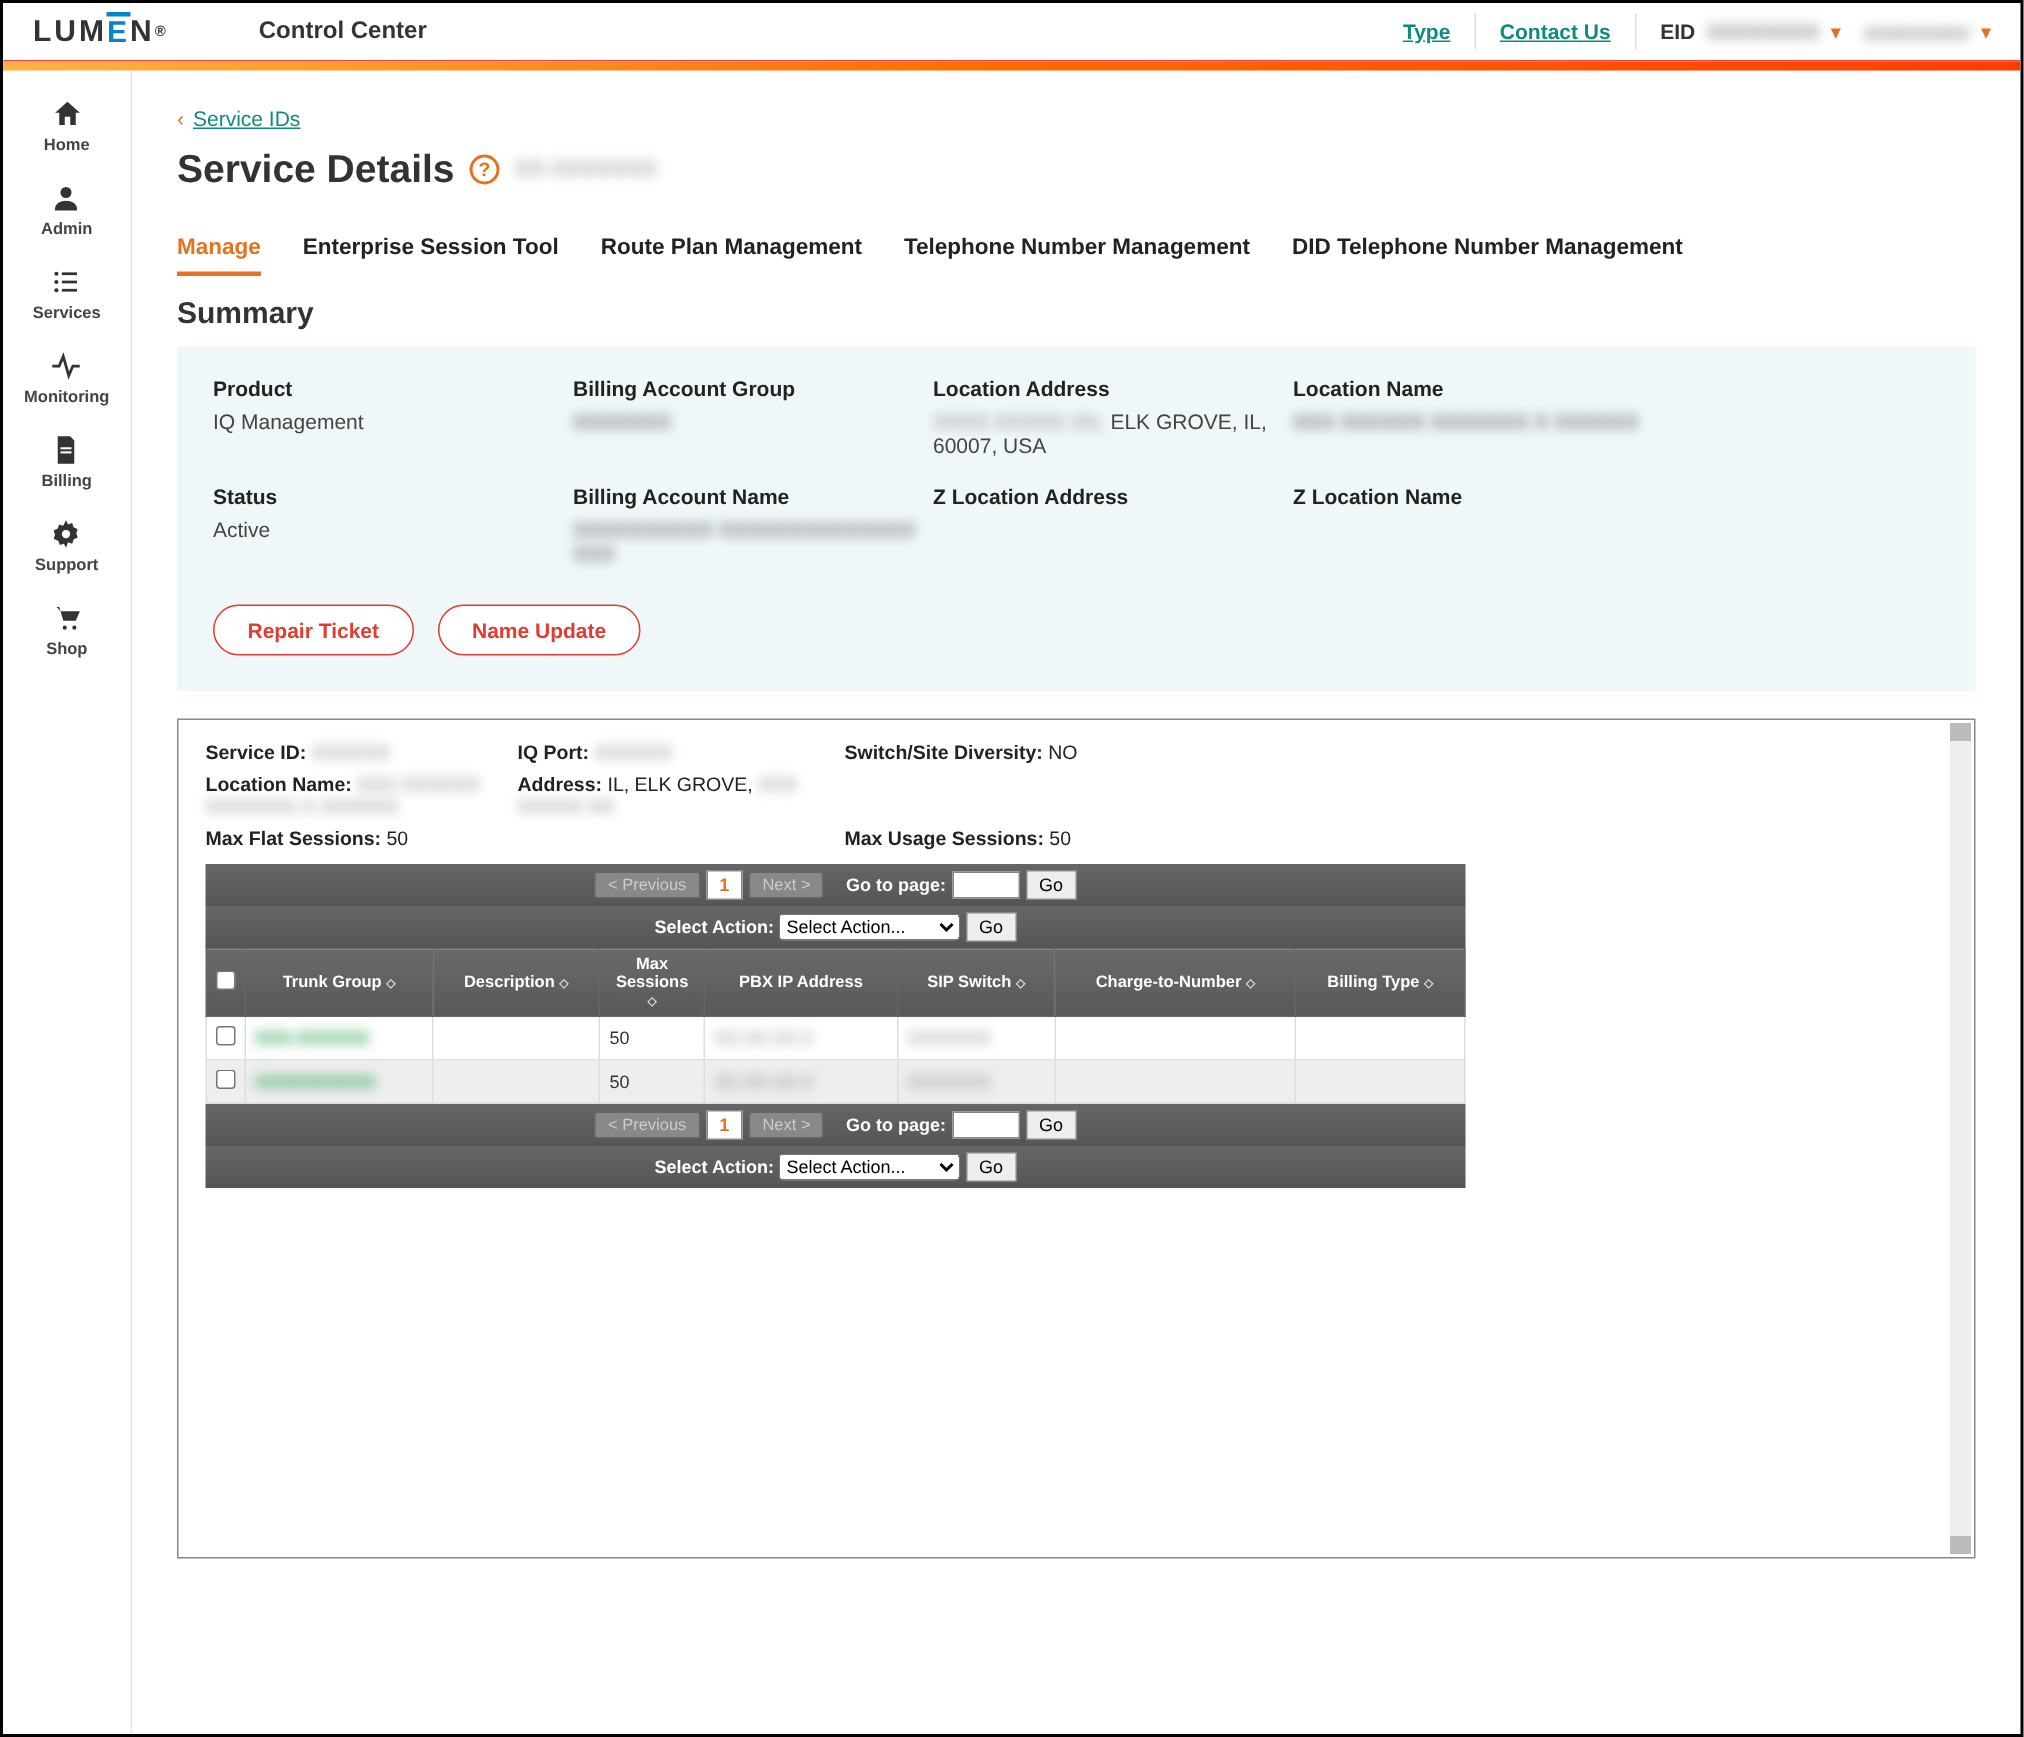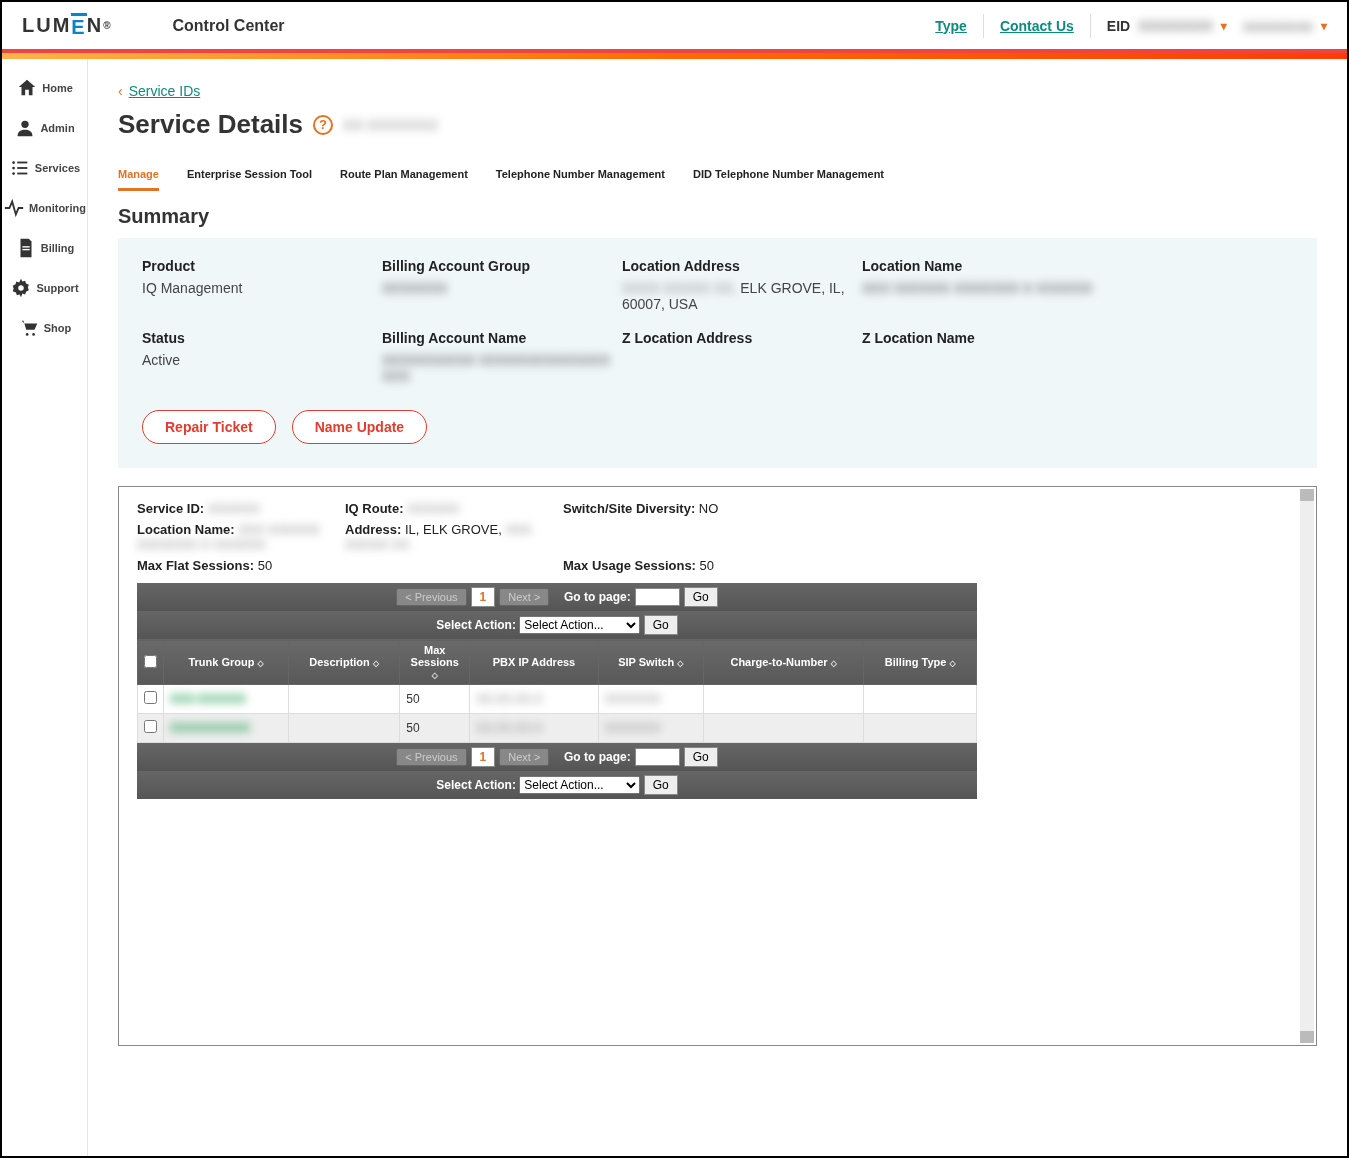--- a/index.html
+++ b/index.html
@@ -1,40 +1,40 @@
 <!DOCTYPE html>
 <html><head>
 <meta charset="utf-8">
 <style>
 * { box-sizing: border-box; margin: 0; padding: 0; }
 body { font-family: Arial, Helvetica, sans-serif; font-size: 13px; color: #333; background: #fff; border: 2px solid #000; width: 1349px; height: 1158px; overflow: hidden; }
 .screen { width: 100%; height: 100%; display: flex; flex-direction: column; }
-.topbar { display: flex; align-items: center; height: 51px; padding: 0 20px; border-bottom: 4px solid #ef4444; }
+.topbar { display: flex; align-items: center; height: 39px; padding: 0 20px; border-bottom: 1px solid #ef4444; }
 .logo { height: 24px; display: flex; align-items: center; font-weight: 700; font-size: 20px; letter-spacing: 2px; }
 .logo .e { color: #0a84c6; border-top: 3px solid #0a84c6; padding-top: 0; }
 .app-title { margin-left: 60px; font-weight: 700; font-size: 16px; }
 .topbar-right { margin-left: auto; display: flex; align-items: center; gap: 16px; }
 .help-link, .contact-link { color: #0f8b7d; font-weight: 700; text-decoration: underline; font-size: 14px; }
 .vr { width: 1px; height: 24px; background: #ddd; }
 .eid-block { display: flex; align-items: center; gap: 8px; font-weight: 700; font-size: 14px; }
 .blur { filter: blur(4px); color: #888; }
 .caret { color: #e37222; font-size: 12px; }
 .orange-strip { height: 6px; background: linear-gradient(to right, #ffb347, #ff6a00, #ff3c00); }
 .main-wrap { display: flex; flex: 1; min-height: 0; }
 .sidebar { width: 86px; border-right: 1px solid #e5e5e5; display: flex; flex-direction: column; align-items: center; padding-top: 18px; gap: 18px; }
-.nav-item { display: flex; align-items: center; gap: 4px; font-size: 11px; font-weight: 600; color: #444; cursor: pointer; }
+.nav-item { display: flex; flex-direction: column; align-items: center; gap: 4px; font-size: 11px; font-weight: 600; color: #444; cursor: pointer; }
 .nav-item svg { width: 22px; height: 22px; }
 .content { flex: 1; padding: 24px 30px 0 30px; overflow: auto; }
 .breadcrumb { display: flex; align-items: center; gap: 6px; color: #0f8b7d; font-size: 14px; }
 .breadcrumb .back-caret { color: #e37222; font-size: 14px; }
 .breadcrumb a { color: #0f8b7d; text-decoration: underline; }
 .page-title-row { display: flex; align-items: center; gap: 10px; margin-top: 10px; }
 .page-title { font-size: 26px; font-weight: 800; }
 .info-icon { width: 20px; height: 20px; border: 2px solid #e37222; border-radius: 50%; display: inline-flex; align-items: center; justify-content: center; color: #e37222; font-weight: 700; font-size: 13px; }
-.tabs { display: flex; gap: 28px; margin-top: 28px; font-size: 11px; font-weight: 700; }
+.tabs { display: flex; gap: 28px; margin-top: 28px; font-size: 15px; font-weight: 700; }
 .tab { padding-bottom: 8px; cursor: pointer; color: #222; }
 .tab.active { color: #e37222; border-bottom: 3px solid #e37222; }
 .summary-h { font-size: 20px; font-weight: 800; margin-top: 14px; }
 .summary-panel { background: #f0f7f9; margin-top: 10px; padding: 20px 24px 24px 24px; }
 .summary-grid { display: grid; grid-template-columns: 240px 240px 240px 240px; column-gap: 0; row-gap: 18px; }
 .summary-cell .lbl { font-weight: 700; font-size: 14px; color: #222; }
 .summary-cell .val { margin-top: 6px; font-size: 14px; color: #444; }
 .btn-row { display: flex; gap: 16px; margin-top: 26px; }
 .pill-btn { border: 1.5px solid #e03c31; color: #e03c31; background: #fff; border-radius: 999px; padding: 8px 22px; font-weight: 700; font-size: 14px; cursor: pointer; }
 .inner-frame { border: 1px solid #888; margin-top: 18px; height: 560px; background: #fff; position: relative; padding: 14px 18px 0 18px; overflow: hidden; }
@@ -210,21 +210,21 @@
       </div>
 
       <div class="inner-frame">
         <div class="inner-scroll">
             <div class="thumb-top"></div>
             <div class="thumb-bot"></div>
           </div>
 
         <div class="info-row">
           <div><strong>Service ID:</strong> <span class="blur">XXXXXX</span></div>
-          <div><strong>IQ Route:</strong> <span class="blur">XXXXXX</span></div>
+          <div><strong>IQ Port:</strong> <span class="blur">XXXXXX</span></div>
           <div><strong>Switch/Site Diversity:</strong> <span>NO</span></div>
         </div>
         <div class="info-row">
           <div><strong>Location Name:</strong> <span class="blur">XXX XXXXXX XXXXXXX X XXXXXX</span></div>
           <div><strong>Address:</strong> <span><span>IL, ELK GROVE, </span><span class="blur">XXX XXXXX XX</span></span></div>
           <div></div>
         </div>
         <div class="info-row" style="margin-top:6px">
           <div><strong>Max Flat Sessions:</strong> <span>50</span></div>
           <div></div>

